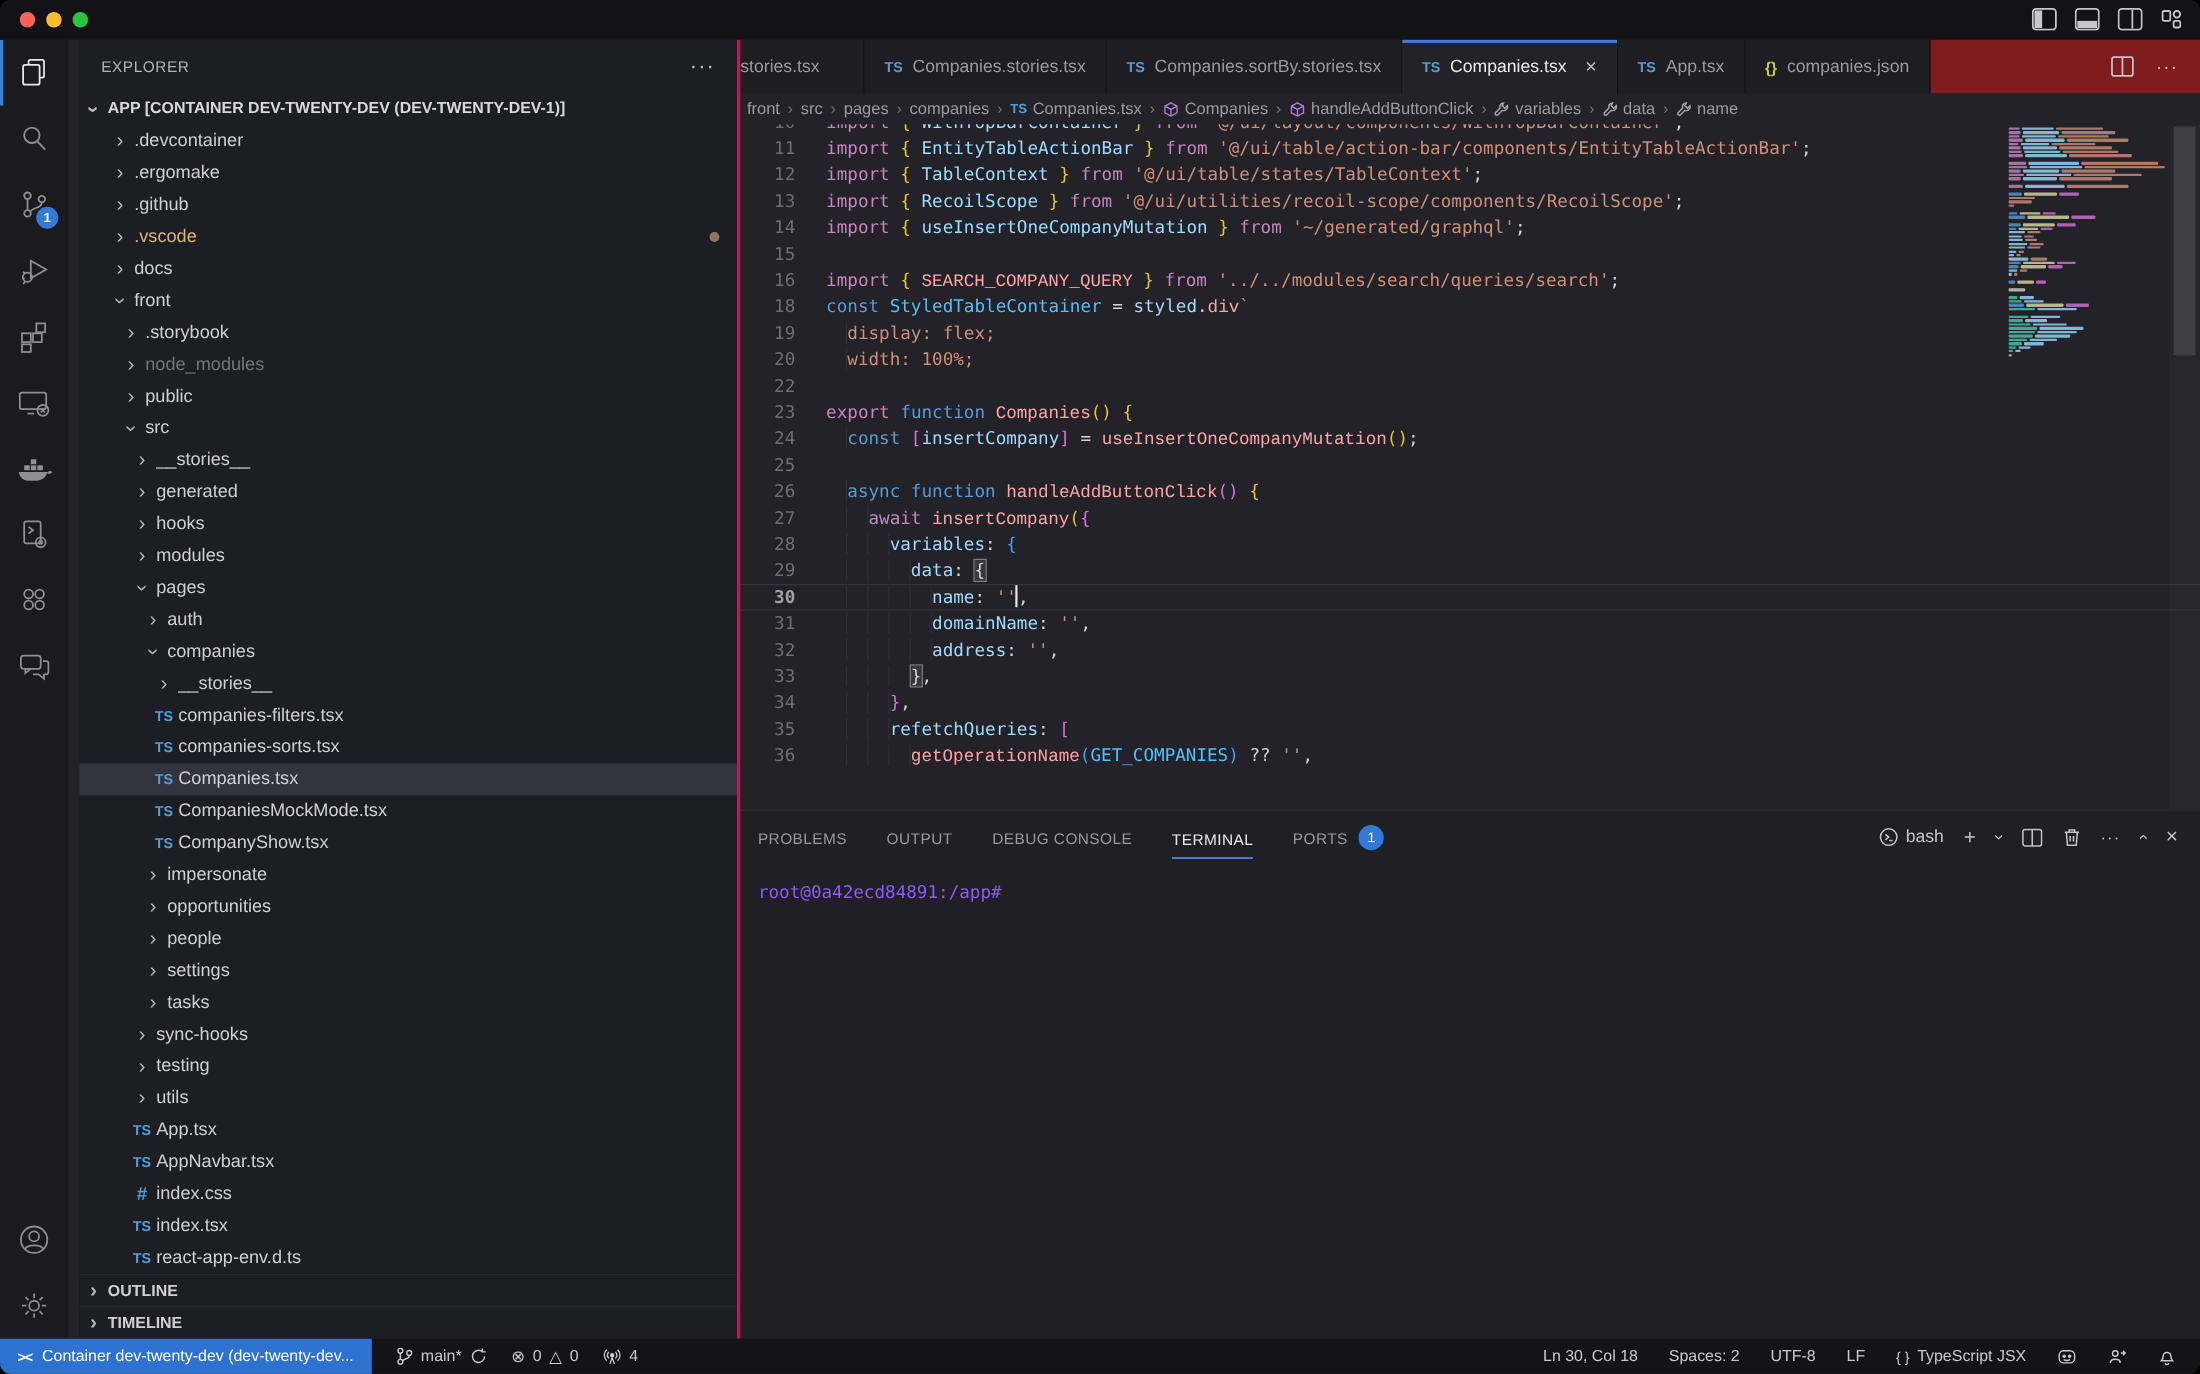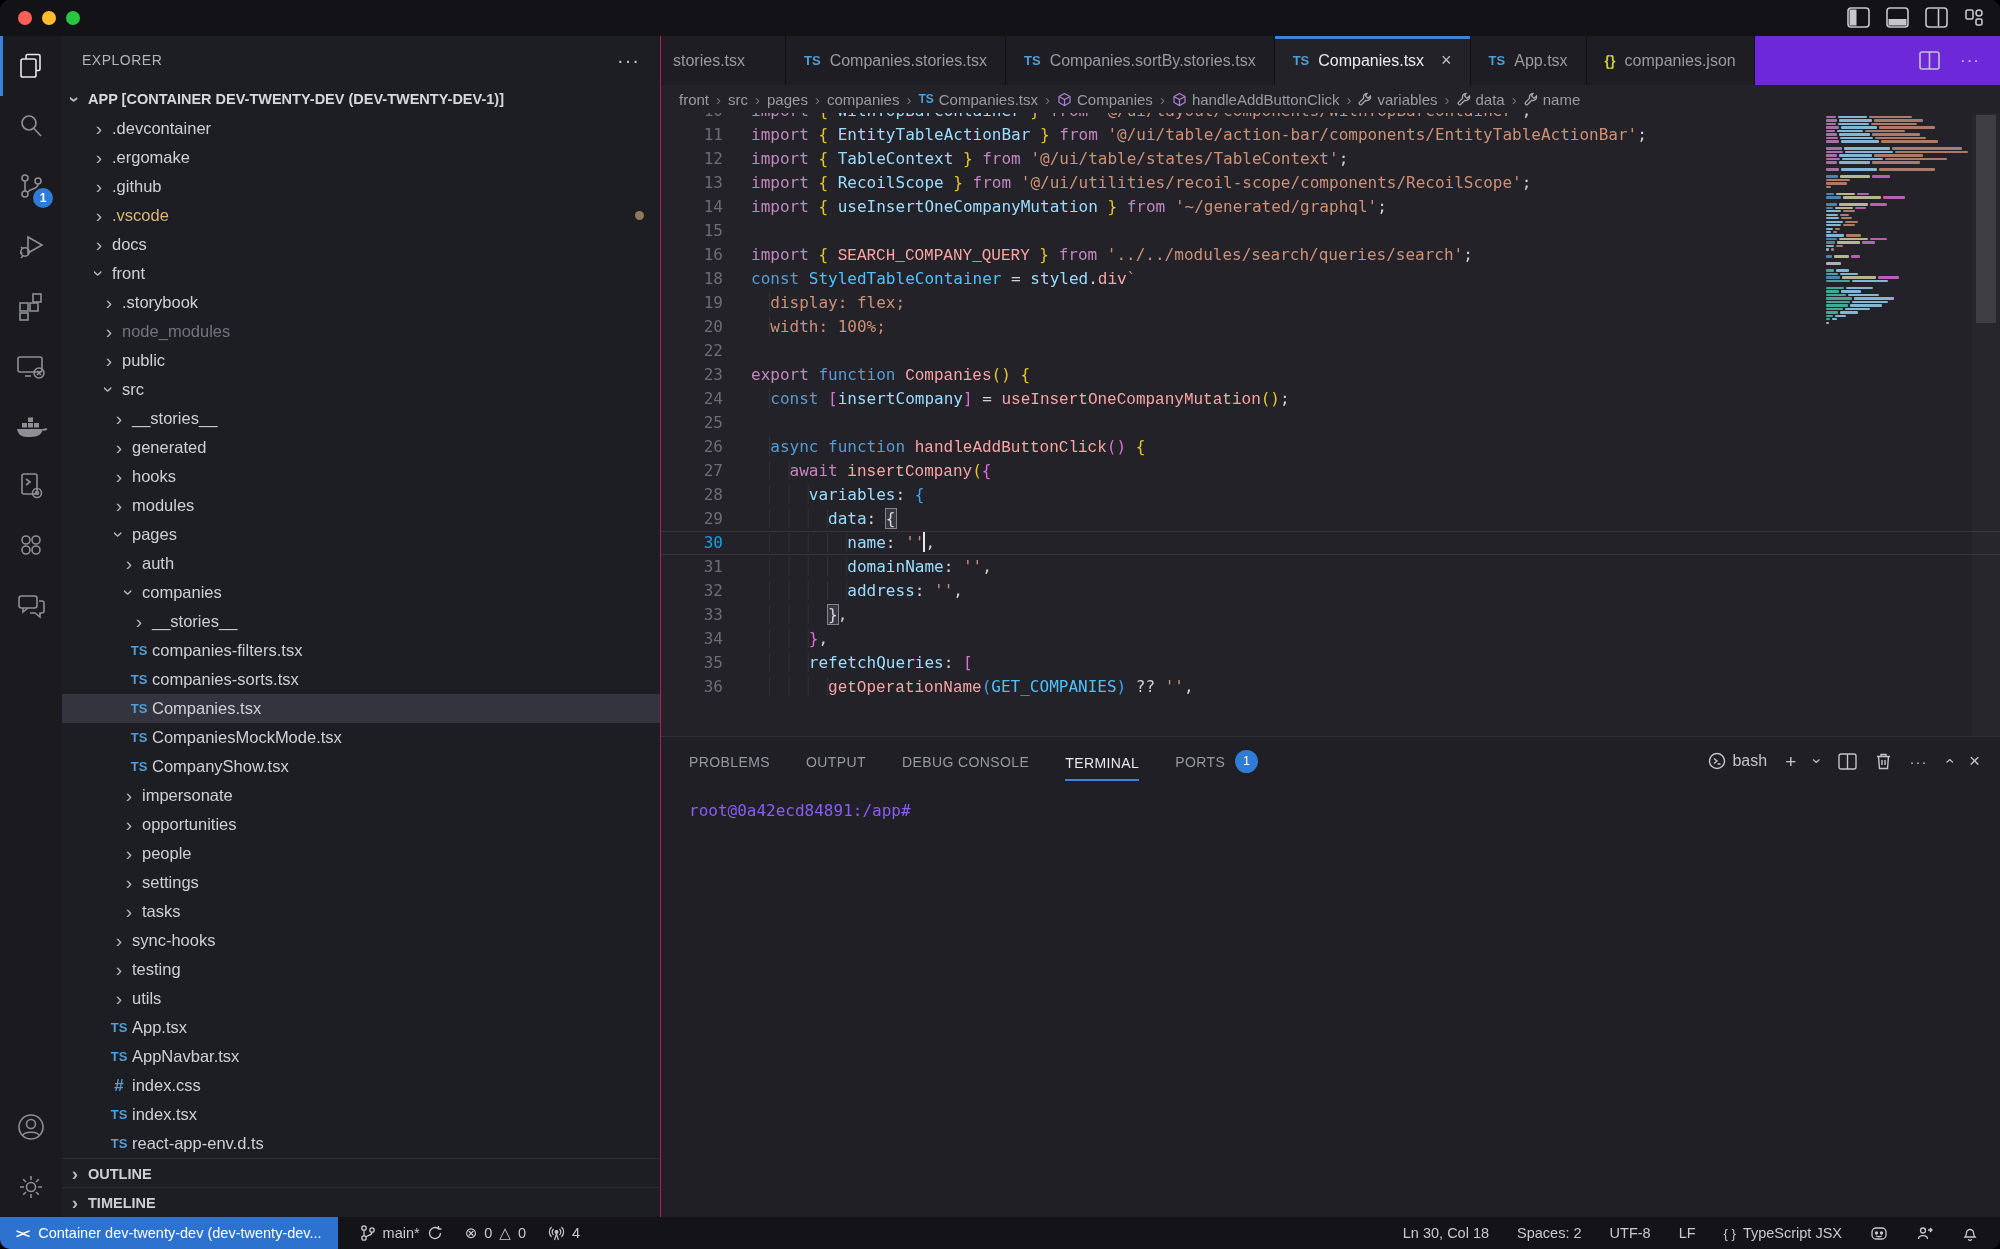--- a/index.html
+++ b/index.html
@@ -17,41 +17,41 @@
   
   .activitybar{position:absolute;left:0;top:36px;width:62px;bottom:32px;background:#1a1a1f;
     display:flex;flex-direction:column;align-items:center;z-index:20;}
   .ab-item{width:62px;height:60px;display:flex;align-items:center;justify-content:center;position:relative;color:#8e8e96;}
   .ab-item.active{color:#e8e8ea;box-shadow:inset 3px 0 0 #3c82dd;}
   .ab-badge{position:absolute;right:9px;bottom:8px;min-width:20px;height:20px;border-radius:10px;background:#2f7bd6;
     color:#fff;font-size:12px;font-weight:bold;display:flex;align-items:center;justify-content:center;}
   .ab-spacer{flex:1;}
 
   
-  .sidebar{position:absolute;left:62px;top:36px;width:598px;bottom:32px;background:#1d1d24;
-    border-right:1px solid #be185d;overflow:hidden;z-index:10;}
+  .sidebar{position:absolute;left:72px;top:36px;width:598px;bottom:32px;background:#1d1d24;
+    border-right:3px solid #be185d;overflow:hidden;z-index:10;}
   .sb-header{height:48px;display:flex;align-items:center;padding:0 20px;color:#b3b3ba;font-size:14px;letter-spacing:.5px;}
   .sb-more{margin-left:auto;color:#c0c0c6;font-size:20px;letter-spacing:1px;}
   .sb-section{height:30px;display:flex;align-items:center;font-weight:700;color:#d8d8dc;font-size:14.5px;}
   #tree{position:absolute;top:78px;left:0;right:0;}
   .tree-row{height:29px;display:flex;align-items:center;font-size:16.5px;color:#cfcfd5;position:relative;white-space:nowrap;}
   .tree-row.sel{background:#34343e;}
   .chev{width:26px;flex:none;text-align:center;color:#b6b6bc;font-size:19px;line-height:19px;}
   .chev.exp{transform:rotate(90deg);}
   .ficon{width:26px;flex:none;text-align:center;font-weight:700;font-size:13px;letter-spacing:0;}
   .ficon.ts{color:#4f9fd8;} .ficon.css{color:#4f9fd8;font-size:17px;} 
   .lbl.mod{color:#dcb67a;} .lbl.ign{color:#73737c;}
   .gitdot{position:absolute;right:16px;top:10px;width:9px;height:9px;border-radius:50%;background:#8c7a5f;}
   .sb-bottomsec{position:absolute;left:0;right:0;height:29px;border-top:1px solid #2b2b33;display:flex;align-items:center;
     background:#1d1d24;font-weight:700;font-size:14.5px;color:#cfcfd5;}
   #outline{bottom:29px;} #timeline{bottom:0;}
 
   
   .editorgroup{position:absolute;left:661px;top:36px;right:0;bottom:32px;display:flex;flex-direction:column;background:#222228;}
-  .tabbar{height:49px;background:#6d28d9;display:flex;align-items:stretch;flex:none;}
+  .tabbar{height:49px;background:#7f1d1d;display:flex;align-items:stretch;flex:none;}
   .tab{display:flex;align-items:center;padding:0 18px;gap:9px;background:#1d1d23;border-right:1px solid #101014;
     color:#9a9aa2;font-size:16px;position:relative;white-space:nowrap;}
   .tab.partial{width:100px;padding:0 12px;overflow:hidden;}
   .tab.active{background:#222228;color:#ececef;}
   .tab.active::before{content:"";position:absolute;top:0;left:0;right:0;height:2.5px;background:#3c82dd;}
   .tab .close{margin-left:8px;font-size:18px;color:#c2c2c8;}
   .tab .ficon{width:auto;}
   .ficon.json{color:#cbcb41;font-size:14px;font-weight:700;}
   .tab-actions{margin-left:auto;display:flex;align-items:center;gap:20px;padding:0 20px;color:#c3c3c9;font-size:18px;}
 
@@ -59,21 +59,21 @@
   .bc-item{display:flex;align-items:center;gap:5px;}
   .bc-sep{color:#74747c;margin:0 7px;font-size:15px;}
   .bc-ts{color:#4f9fd8;font-weight:700;font-size:12px;}
 
   
   .codearea{flex:1;position:relative;overflow:hidden;background:#222228;}
   .code-scroll{position:absolute;left:0;top:-14px;right:0;}
   .cline{height:24px;line-height:24px;display:flex;font-family:"DejaVu Sans Mono",monospace;font-size:16px;white-space:pre;}
   .cline.cur{box-shadow:inset 0 1px 0 #35353e,inset 0 -1px 0 #35353e;}
   .gut{width:62px;flex:none;text-align:right;color:#6d6d78;padding-right:28px;}
-  .cline.cur .gut{color:#0ea5e9;}
+  .cline.cur .gut{color:#a3a3a3;font-weight:bold;}
   .tk-kw{color:#c586c0;} .tk-kb{color:#569cd6;} .tk-id{color:#9cdcfe;} .tk-fn{color:#fca5a5;font-family:Liberation Mono, monospace;}
   .tk-str{color:#ce9178;} .tk-cb{color:#4fc1ff;} .tk-p{color:#d4d4d4;}
   .tk-by{color:#e9c62d;} .tk-bp{color:#da70d6;} .tk-bb{color:#3fa2f7;}
   .tk-match{color:#d7d7dc;background:rgba(110,110,125,.28);outline:1px solid #85858e;}
   .tk-ws{background-image:linear-gradient(90deg,#31313a 1px,transparent 1px);background-size:19.26px 100%;background-position:-1px 0;}
   .cursor{display:inline-block;width:2px;height:20px;background:#e7e7ea;vertical-align:middle;margin-left:-1px;position:relative;top:-2px;}
 
   .minimap{position:absolute;top:3px;right:28px;width:146px;}
   .mm-row{height:2.4px;margin-bottom:1.1px;display:flex;gap:2px;}
   .mm-seg{height:100%;border-radius:1px;opacity:.8;}

